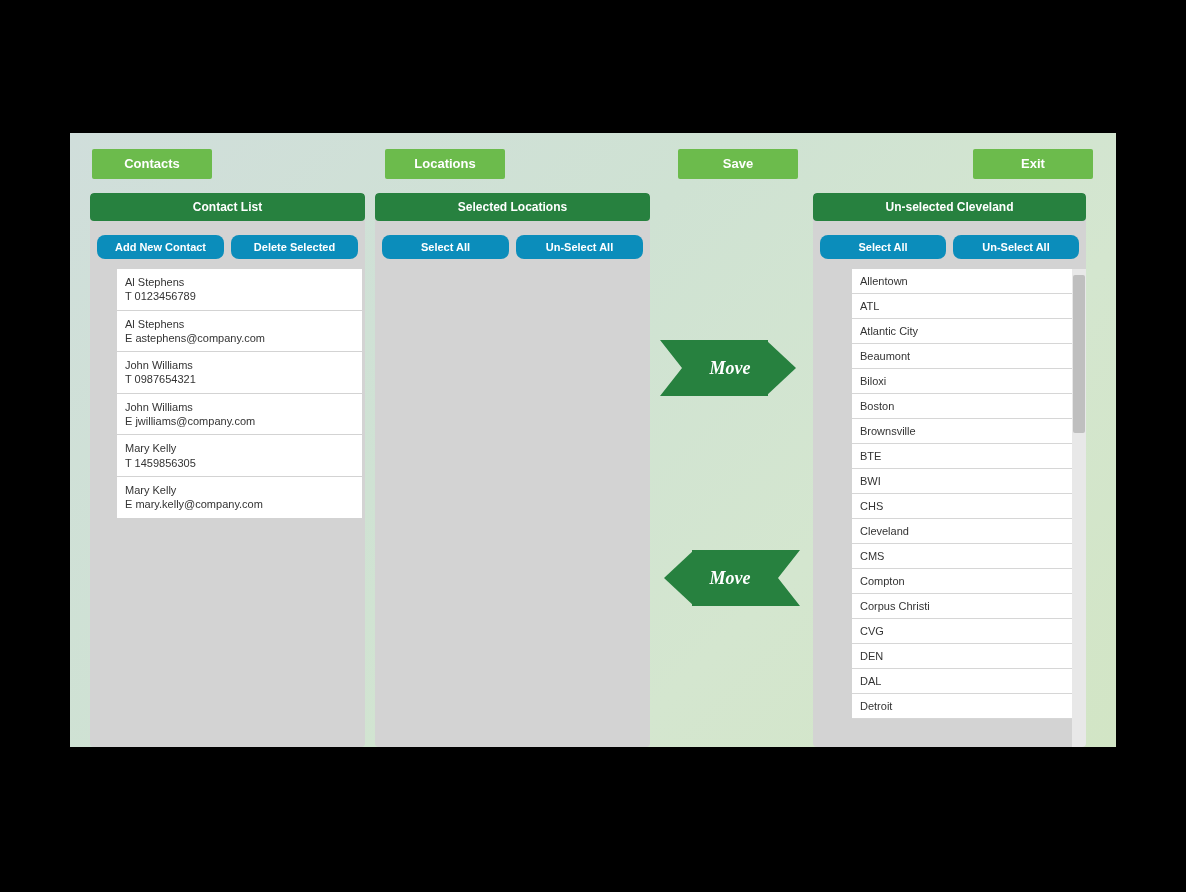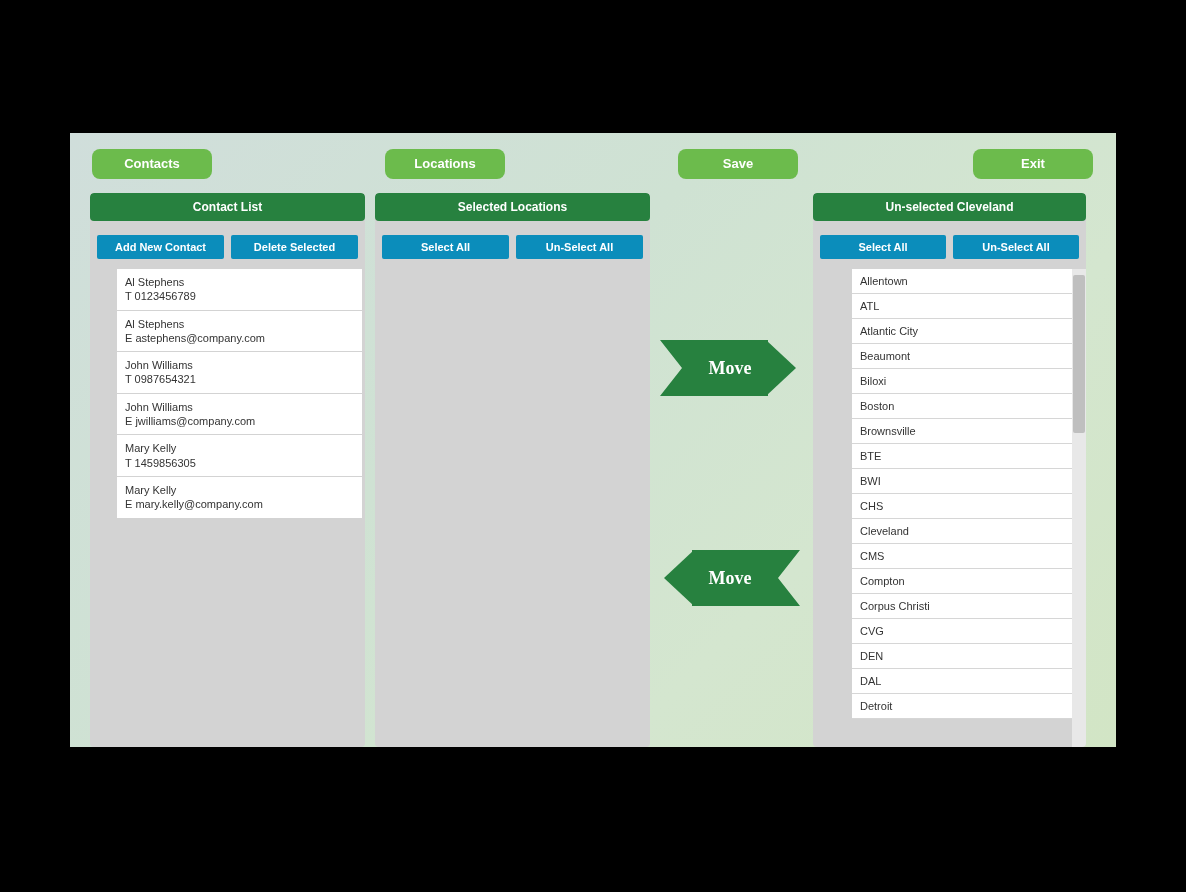--- a/index.html
+++ b/index.html
@@ -27,21 +27,21 @@
 }
 .tab-btn {
   width: 120px;
   height: 30px;
   background: #6cbb4c;
   color: #fff;
   font-weight: 700;
   font-size: 13px;
   text-align: center;
   line-height: 30px;
-  border-radius: 8px;
+  border-radius: 2px;
 }
 .tab-gap-1 { width: 173px; }
 .tab-gap-2 { width: 173px; }
 .tab-gap-3 { width: 175px; }
 .columns {
   display: flex;
   padding: 14px 20px 0 20px;
   gap: 0;
   height: calc(100% - 46px);
 }
@@ -74,21 +74,21 @@
 }
 .action-btn {
   flex: 1;
   background: #0b8dbb;
   color: #fff;
   font-size: 11px;
   font-weight: 600;
   text-align: center;
   height: 24px;
   line-height: 24px;
-  border-radius: 2px;
+  border-radius: 8px;
   cursor: pointer;
 }
 .list-area {
   margin: 10px 3px 0 3px;
   flex: 1;
   overflow-y: auto;
 }
 .contact-item {
   background: #fff;
   border-bottom: 1px solid #d3d3d3;
@@ -177,20 +177,21 @@
   position: absolute;
   left: 0; top: 0;
   width: 140px; height: 56px;
   color: #fff;
   font-family: Georgia, 'Times New Roman', serif;
   font-size: 18px;
   font-weight: 700;
   text-align: center;
   line-height: 56px;
   pointer-events: none;
+  font-style: italic;
 }
 </style>
 </head>
 <body>
 
 <div class="app">
 
   <div class="topbar">
     <div class="tab-btn">Contacts</div>
     <div class="tab-gap-1"></div>

